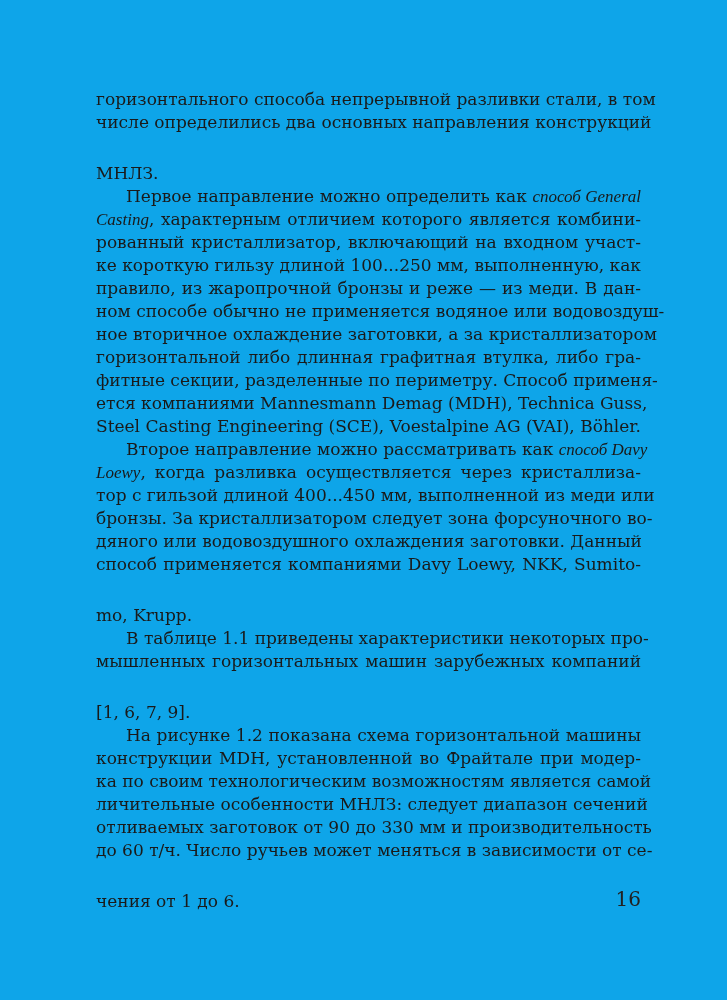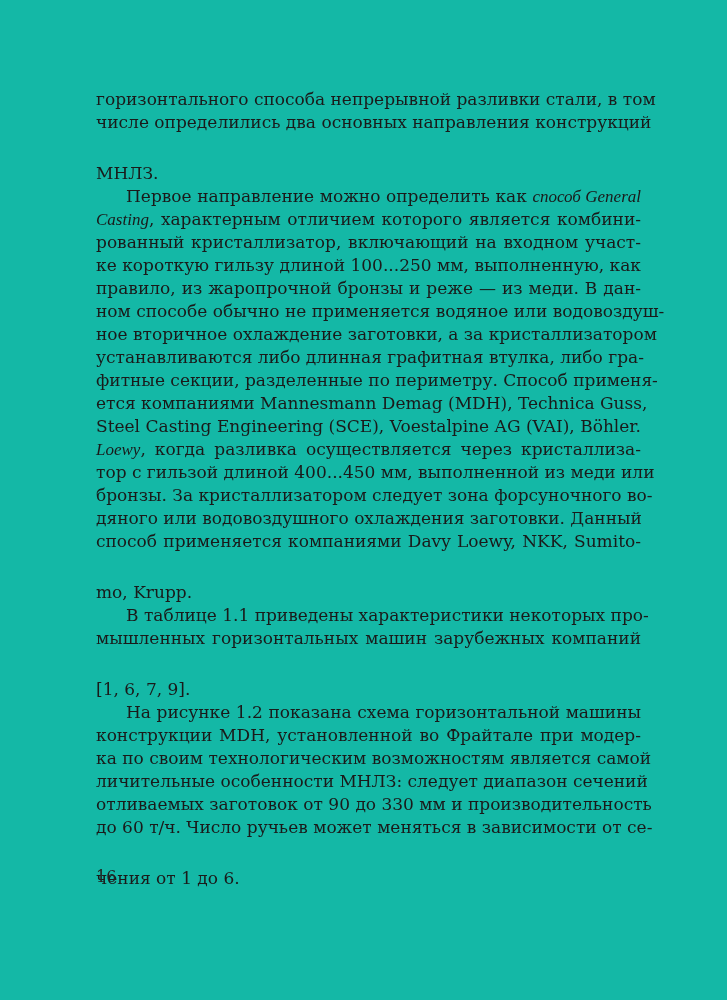--- a/index.html
+++ b/index.html
@@ -25,50 +25,51 @@
     height: 23px;
     text-align: justify;
     text-align-last: justify;
     white-space: nowrap;
   }
   .line.end { text-align-last: left; margin-top: 28px; }
   .line.indent { text-indent: 30px; }
   .line i { font-style: italic; font-family: Liberation Serif, serif; }
   .page-number {
     position: absolute;
-    left: 96px; top: 867px; width: 545px;
-    text-align: left;
-    font-size: 16px;
+    left: 96px; top: 887px; width: 545px;
+    text-align: right;
+    font-size: 20px;
     color: #222222;
   }
 </style>
 </head>
 <body>
 
-<div class="page" style="background: #14b8a6;">
+<div class="page" style="background: #0ea5e9;">
   <div class="text-block" style="color: rgb(26, 26, 26);">
       <div class="paragraph">
         <div class="line"><span>горизонтального способа непрерывной разливки стали, в том</span></div>
         <div class="line"><span>числе определились два основных направления конструкций</span></div>
         <div class="line end"><span>МНЛЗ.</span></div>
       </div>
       <div class="paragraph">
         <div class="line indent"><span>Первое направление можно определить как </span><i>способ General</i></div>
         <div class="line"><i>Casting</i><span>, характерным отличием которого является комбини-</span></div>
         <div class="line"><span>рованный кристаллизатор, включающий на входном участ-</span></div>
         <div class="line"><span>ке короткую гильзу длиной 100...250 мм, выполненную, как</span></div>
         <div class="line"><span>правило, из жаропрочной бронзы и реже — из меди. В дан-</span></div>
         <div class="line"><span>ном способе обычно не применяется водяное или водовоздуш-</span></div>
         <div class="line"><span>ное вторичное охлаждение заготовки, а за кристаллизатором</span></div>
-        <div class="line"><span>устанавливаются либо длинная графитная втулка, либо гра-</span></div>
+        <div class="line"><span>горизонтальной либо длинная графитная втулка, либо гра-</span></div>
         <div class="line"><span>фитные секции, разделенные по периметру. Способ применя-</span></div>
         <div class="line"><span>ется компаниями Mannesmann Demag (MDH), Technica Guss,</span></div>
         <div class="line"><span>Steel Casting Engineering (SCE), Voestalpine AG (VAI), Böhler.</span></div>
       </div>
       <div class="paragraph">
+        <div class="line indent"><span>Второе направление можно рассматривать как </span><i>способ Davy</i></div>
         <div class="line"><i>Loewy</i><span>, когда разливка осуществляется через кристаллиза-</span></div>
         <div class="line"><span>тор с гильзой длиной 400...450 мм, выполненной из меди или</span></div>
         <div class="line"><span>бронзы. За кристаллизатором следует зона форсуночного во-</span></div>
         <div class="line"><span>дяного или водовоздушного охлаждения заготовки. Данный</span></div>
         <div class="line"><span>способ применяется компаниями Davy Loewy, NKK, Sumito-</span></div>
         <div class="line end"><span>mo, Krupp.</span></div>
       </div>
       <div class="paragraph">
         <div class="line indent"><span>В таблице 1.1 приведены характеристики некоторых про-</span></div>
         <div class="line"><span>мышленных горизонтальных машин зарубежных компаний</span></div>

